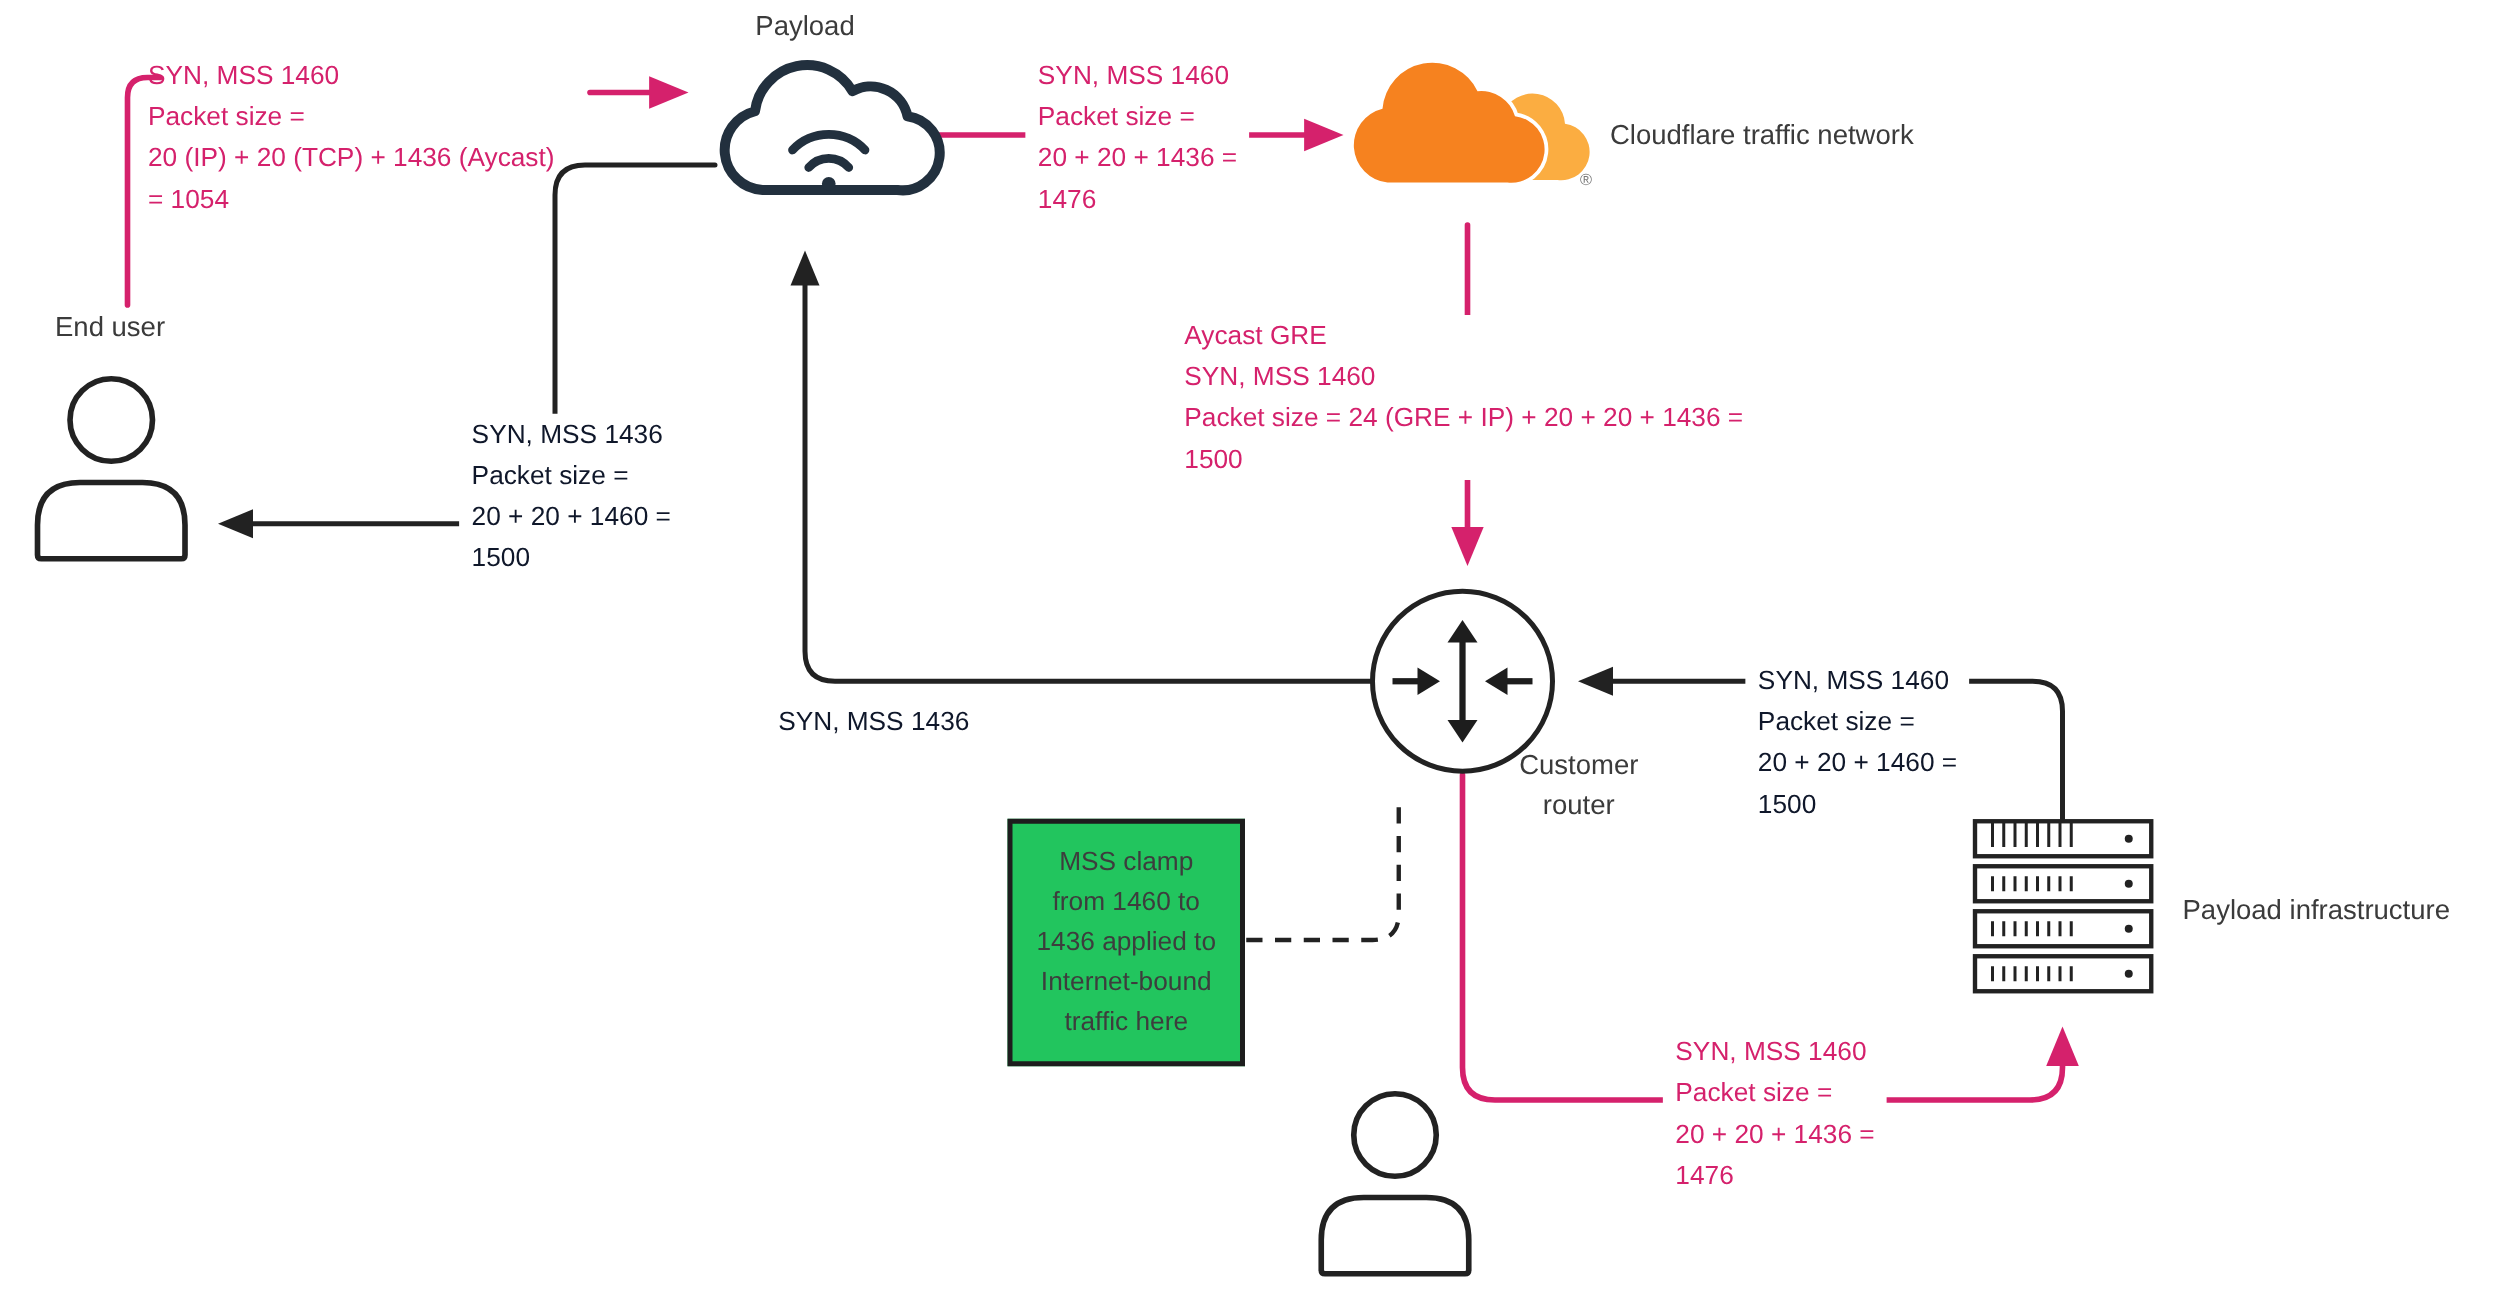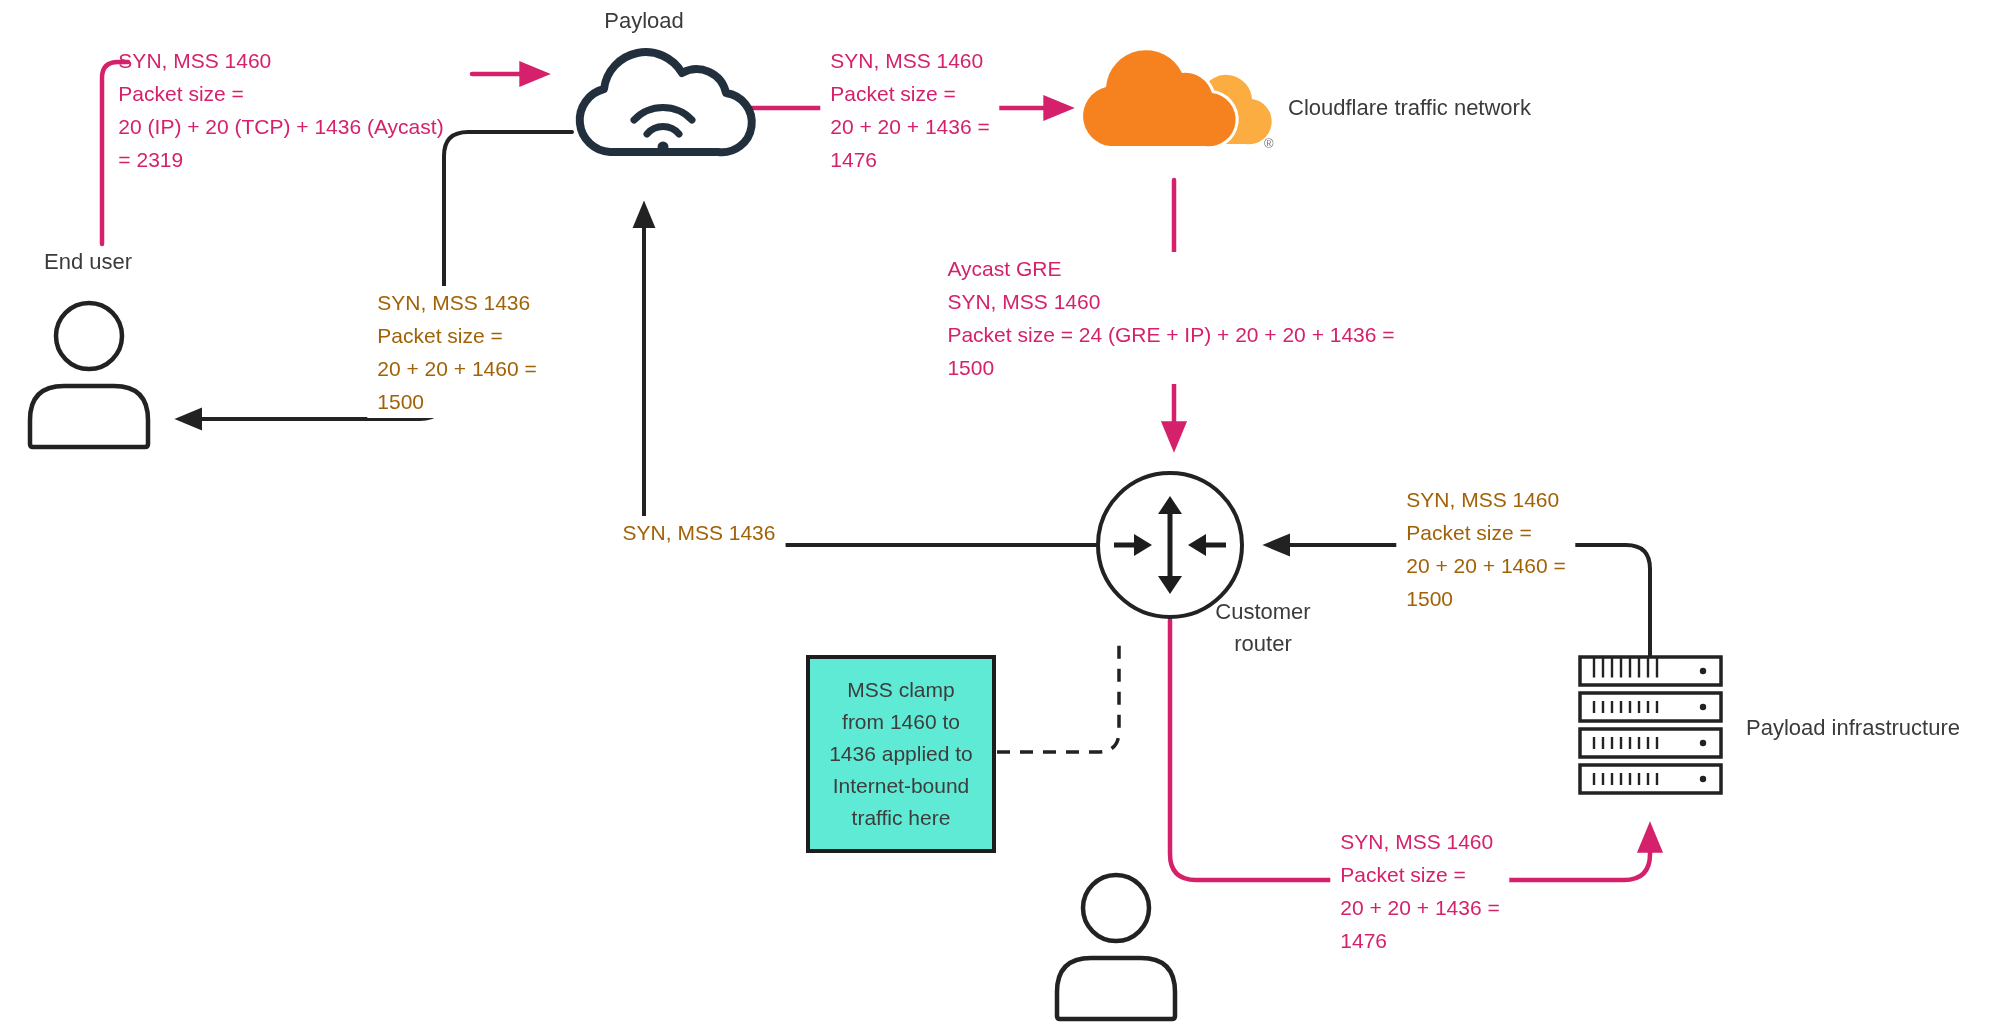--- a/index.html
+++ b/index.html
@@ -6,24 +6,24 @@
   html,body { background:#ffffff; }
   body { font-family:"Liberation Sans", sans-serif; }
   #canvas { position:relative; width:1999px; height:1034px; background:#ffffff; overflow:hidden; }
   #wires { position:absolute; left:0; top:0; width:1999px; height:1034px; }
   .label { position:absolute; font-size:22px; color:#3b3b3b; white-space:nowrap; line-height:32px; }
   .ctr { transform:translateX(-50%); text-align:center; }
   .ann { position:absolute; transform:translateX(-50%); text-align:left;
          font-size:21px; line-height:33px; white-space:nowrap; }
   .bg  { background:#ffffff; padding:0 10px; }
   .pink { color:#d5216c; }
-  .dark { color:#a16207; }
+  .dark { color:#0f172a;margin-top:45px; }
   .ann b { font-weight:normal; }
   .clamp { position:absolute; left:806px; top:655px; width:190px; height:198px;
-           border:4px solid #1d1d1d; background:#5eead4;
+           border:4px solid #1d1d1d; background:#22c55e;
            display:flex; flex-direction:column; justify-content:center;
            text-align:center; font-size:21px; line-height:32px; color:#3d3d3d; }
 </style>
 </head>
 <body>
 
 <div id="canvas">
 
   <svg id="wires" viewBox="0 0 1999 1034">
     <defs>
@@ -112,21 +112,21 @@
   <div class="label ctr" style="left:1263px; top:596px">
     <div>Customer</div>
     <div>router</div>
   </div>
   <div class="label" style="left:1746px; top:712px">Payload infrastructure</div>
 
   <div class="ann pink" style="left:281px; top:44px">
     <div>SYN, MSS 1460</div>
     <div>Packet size =</div>
     <div><span>20 (IP) + 20 (TCP) + </span><b>1436</b><span> (Aycast)</span></div>
-    <div>= 2319</div>
+    <div>= 1054</div>
   </div>
 
   <div class="ann pink bg" style="left:910px; top:44px">
     <div>SYN, MSS 1460</div>
     <div>Packet size =</div>
     <div><span>20 + 20 + </span><b>1436</b><span> =</span></div>
     <div>1476</div>
   </div>
 
   <div class="ann pink bg" style="left:1171px; top:252px">

